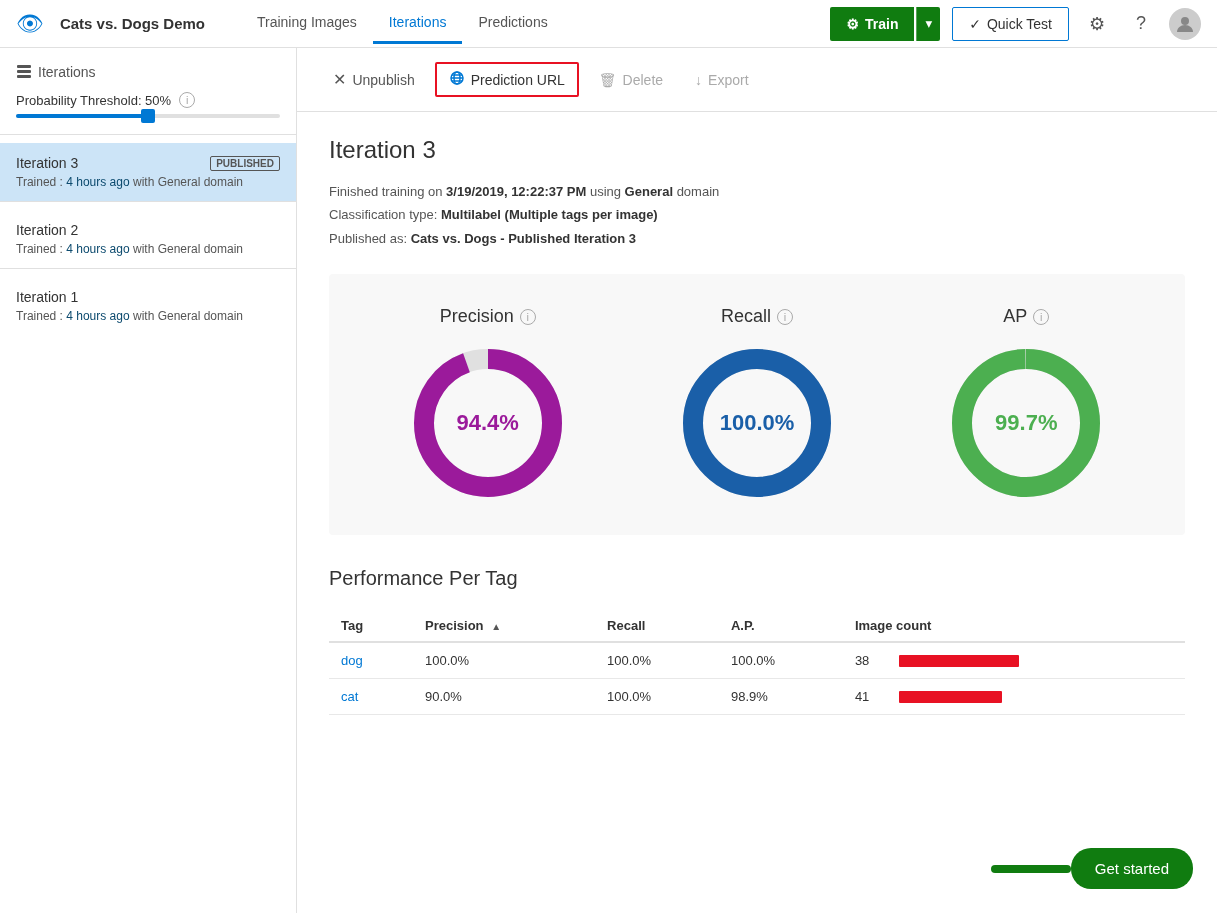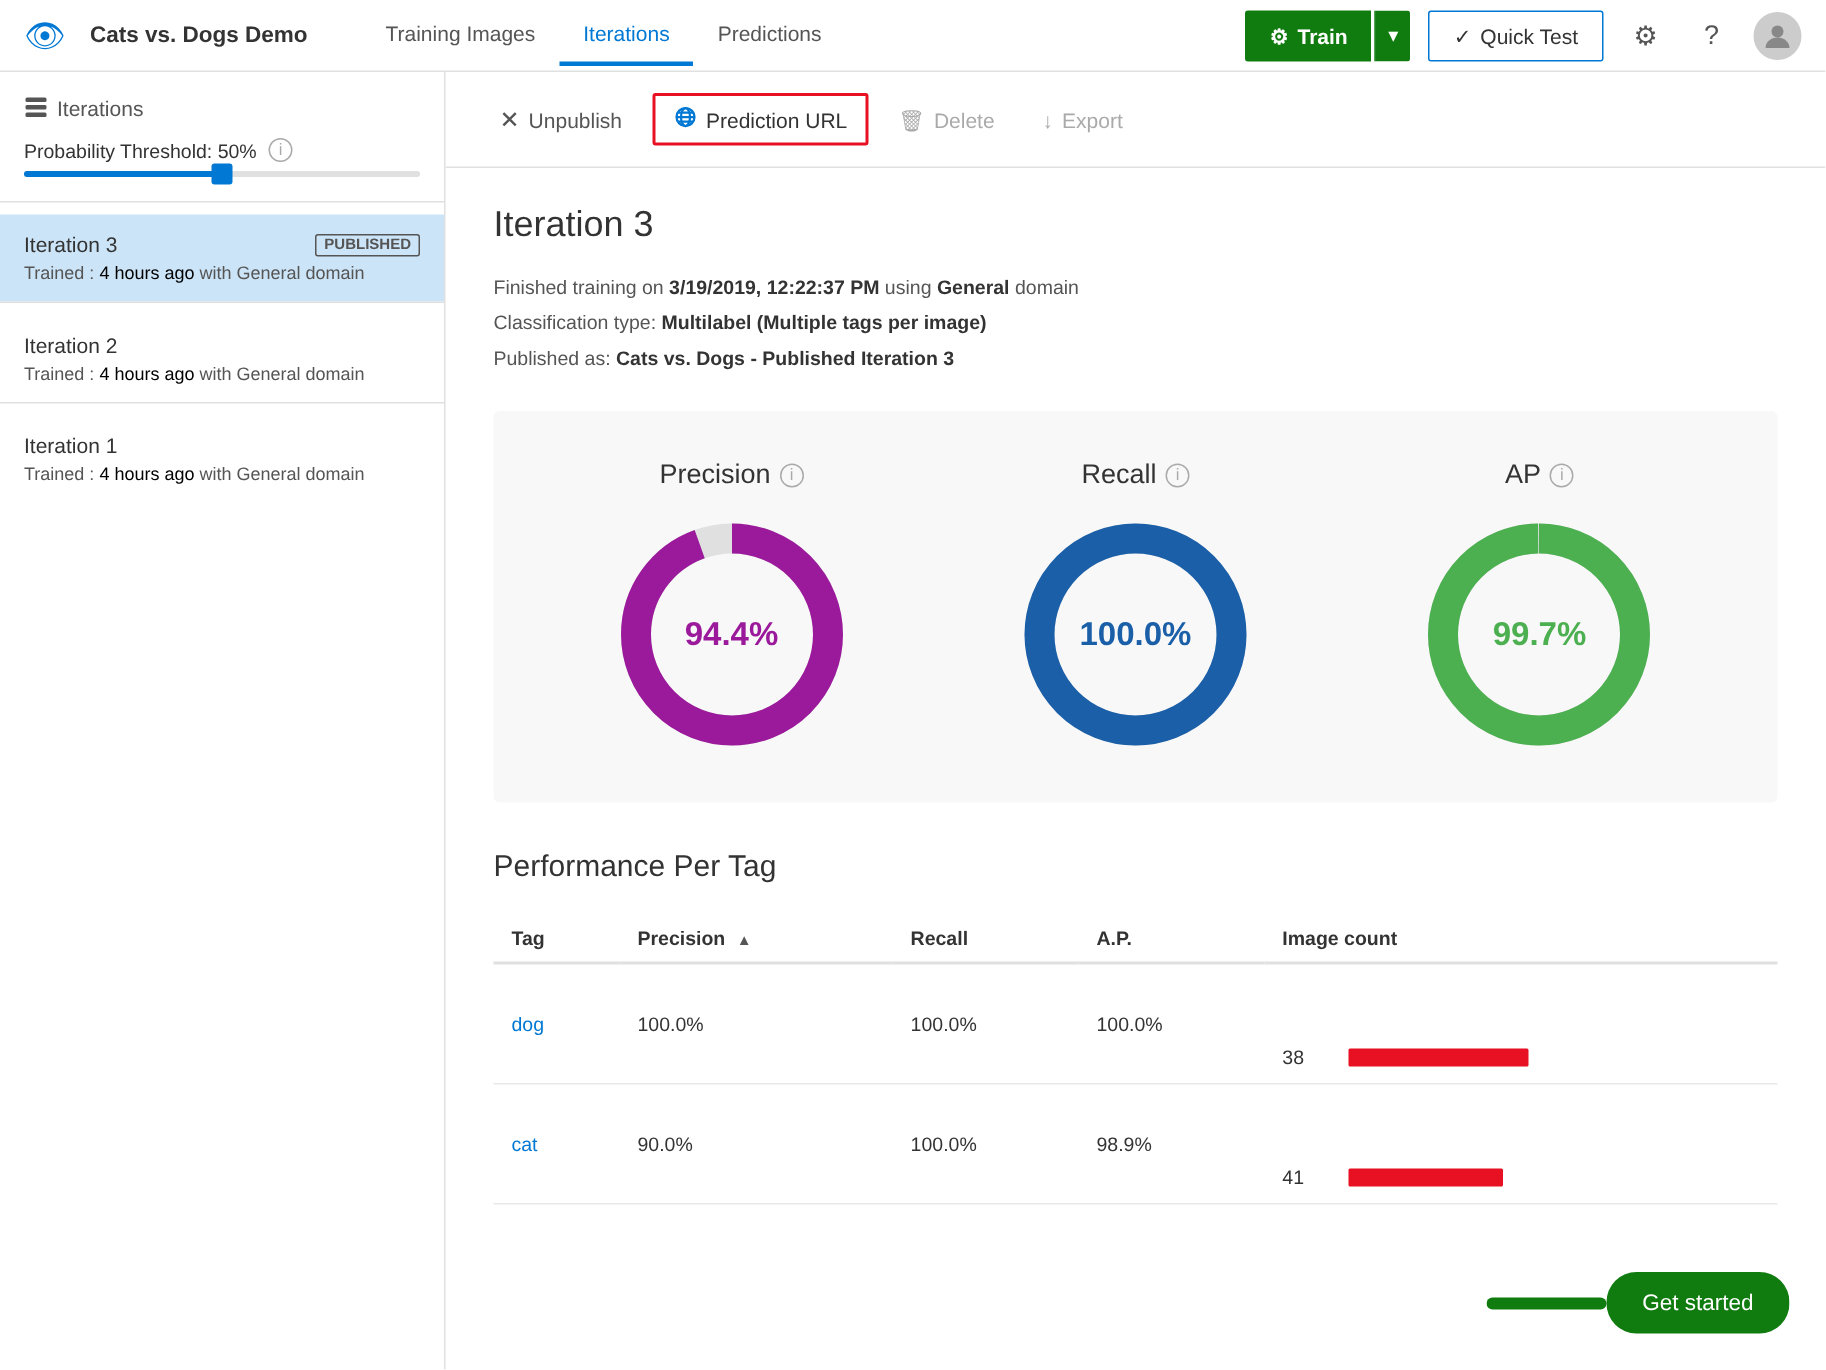--- a/index.html
+++ b/index.html
@@ -29,21 +29,21 @@
     .slider-track { width: 100%; height: 4px; background: #e0e0e0; border-radius: 2px; position: relative; margin-top: 4px; }
     .slider-fill { width: 50%; height: 4px; background: #0078d4; border-radius: 2px; }
     .slider-thumb { width: 14px; height: 14px; background: #0078d4; border-radius: 2px; position: absolute; top: -5px; left: calc(50% - 7px); cursor: pointer; }
     .sidebar-divider { height: 1px; background: #e0e0e0; margin: 0 0 8px; }
     .iteration-item { padding: 12px 16px; cursor: pointer; }
     .iteration-item.active { background: #cce4f7; }
     .iteration-item-header { display: flex; align-items: center; justify-content: space-between; margin-bottom: 4px; }
     .iteration-name { font-size: 14px; font-weight: 500; color: #333; }
     .published-badge { font-size: 10px; font-weight: 600; border: 1px solid #555; color: #555; padding: 1px 5px; border-radius: 2px; }
     .iteration-detail { font-size: 12px; color: #555; }
-    .iteration-detail a { color: #000000; text-decoration: none; }
+    .iteration-detail a { color: #0c4a6e; text-decoration: none; }
 
     
     .content { flex: 1; overflow-y: auto; padding: 0; }
 
     
     .toolbar { display: flex; align-items: center; gap: 8px; padding: 14px 24px; border-bottom: 1px solid #e0e0e0; }
     .toolbar-btn { display: flex; align-items: center; gap: 6px; padding: 6px 12px; border: none; background: none; cursor: pointer; color: #555; font-size: 14px; border-radius: 2px; }
     .toolbar-btn.prediction-url { border: 2px solid #e81123; color: #333; }
     .toolbar-btn.prediction-url .icon { color: #0078d4; }
     .toolbar-btn.disabled { color: #aaa; cursor: default; }
@@ -62,21 +62,21 @@
     .donut-wrapper { position: relative; width: 160px; height: 160px; }
     .donut-value { position: absolute; top: 50%; left: 50%; transform: translate(-50%, -50%); font-size: 22px; font-weight: 600; }
 
     
     .perf-per-tag-title { font-size: 20px; font-weight: 300; margin-bottom: 20px; }
     .perf-table { width: 100%; border-collapse: collapse; }
     .perf-table th { text-align: left; font-size: 13px; font-weight: 600; color: #333; padding: 8px 12px; border-bottom: 2px solid #e0e0e0; }
     .perf-table td { padding: 10px 12px; border-bottom: 1px solid #e8e8e8; font-size: 13px; }
     .perf-table td a { color: #0078d4; text-decoration: none; }
     .sort-icon { margin-left: 4px; color: #555; font-size: 10px; }
-    .image-bar-container { display: flex; align-items: center; gap: 20px; margin-top: 44px; }
+    .image-bar-container { display: flex; align-items: center; gap: 20px; }
     .image-bar { height: 12px; background: #e81123; border-radius: 1px; }
     .image-count { font-size: 13px; color: #333; min-width: 24px; }
 
     
     .get-started-container { position: fixed; bottom: 24px; right: 24px; display: flex; align-items: center; gap: 0; justify-content: space-between; }
     .get-started-indicator { width: 80px; height: 8px; background: #107c10; border-radius: 4px; }
     .btn-get-started { background: #107c10; color: #fff; border: none; border-radius: 20px; padding: 12px 24px; font-size: 15px; font-weight: 500; cursor: pointer; }
 
     
     .donut-svg { width: 160px; height: 160px; transform: rotate(-90deg); }

